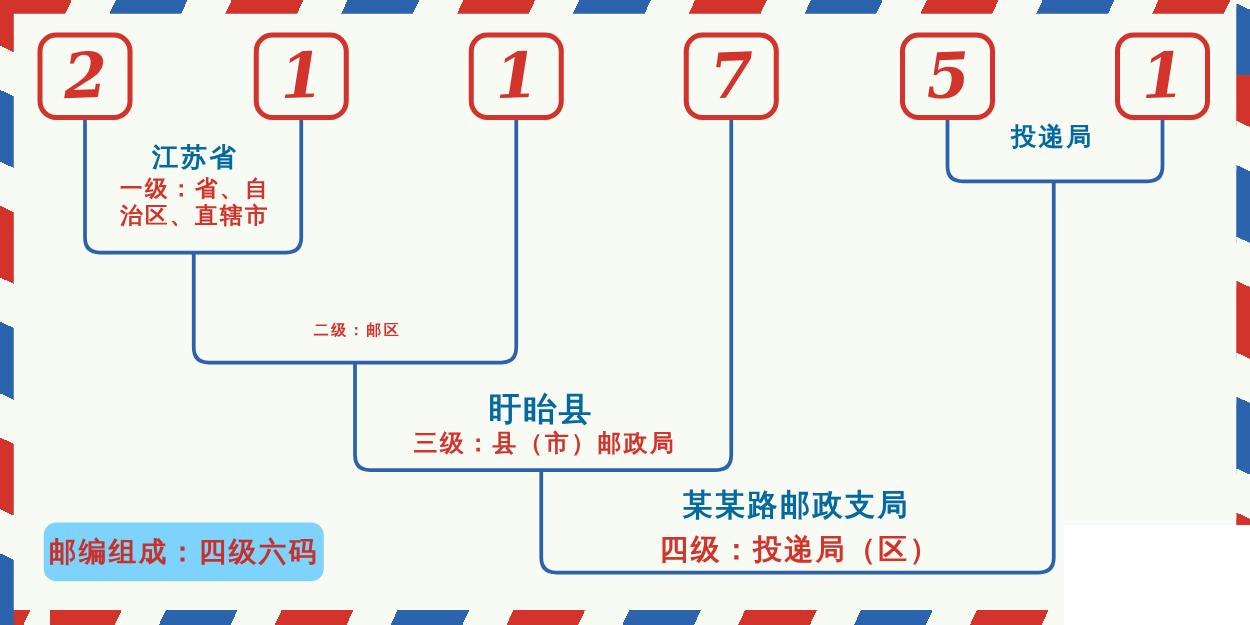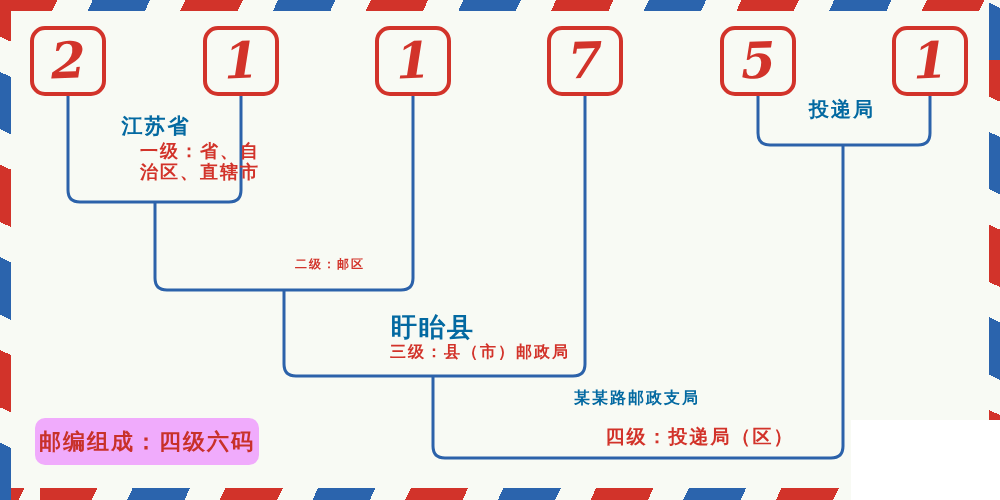--- a/index.html
+++ b/index.html
@@ -47,27 +47,26 @@
   svg.connectors path{fill:none;stroke:#2c62aa;stroke-width:3;}
   
   .lbl{position:absolute;z-index:3;white-space:nowrap;text-align:center;}
   .place{
     color:#0369a1;font-family:Liberation Sans, sans-serif;font-weight:700;
     letter-spacing:2px;
   }
   .desc{
     color:#d2332a;font-weight:700;letter-spacing:2px;
     white-space:pre-line;
-    margin-left:44px;
   }
   .cx{transform:translateX(-50%);}
   
   .badge{
     position:absolute;left:35px;top:418px;width:224px;height:47px;
-    background:#f0abfc;border-radius:10px;z-index:3;
+    background:#7dd3fc;border-radius:10px;z-index:3;
     display:flex;align-items:center;justify-content:center;
   }
   .badge span{
     color:#c8312a;font-family:"DejaVu Serif",serif;font-weight:700;
     font-size:22px;letter-spacing:2px;white-space:nowrap;
   }
 </style>
 </head>
 <body>
 
@@ -104,22 +103,22 @@
   <path d="M 758 96 L 758 133 Q 758 145 770 145 L 918 145 Q 930 145 930 133 L 930 96"></path>
 </svg>
 
 <div class="lbl place cx" style="left:156px;top:112px;font-size:21px">江苏省</div>
 <div class="lbl desc cx" style="left:156px;top:141px;font-size:18px;line-height:21px">一级：省、自
 治区、直辖市</div>
 
 <div class="lbl desc cx" style="left:286px;top:256px;font-size:12px">二级：邮区</div>
 
 <div class="lbl place cx" style="left:433px;top:310px;font-size:26px">盱眙县</div>
-<div class="lbl desc cx" style="left:436px;top:342px;font-size:16px">三级：县（市）邮政局</div>
+<div class="lbl desc cx" style="left:436px;top:342px;font-size:19px">三级：县（市）邮政局</div>
 
-<div class="lbl place cx" style="left:637px;top:388px;font-size:16px">某某路邮政支局</div>
-<div class="lbl desc cx" style="left:656px;top:424px;font-size:19px">四级：投递局（区）</div>
+<div class="lbl place cx" style="left:637px;top:388px;font-size:24px">某某路邮政支局</div>
+<div class="lbl desc cx" style="left:640px;top:424px;font-size:23px">四级：投递局（区）</div>
 
 <div class="lbl place cx" style="left:842px;top:96px;font-size:20px">投递局</div>
 
 <div class="badge">
   <span>邮编组成：四级六码</span>
 </div>
 
 </body></html>

